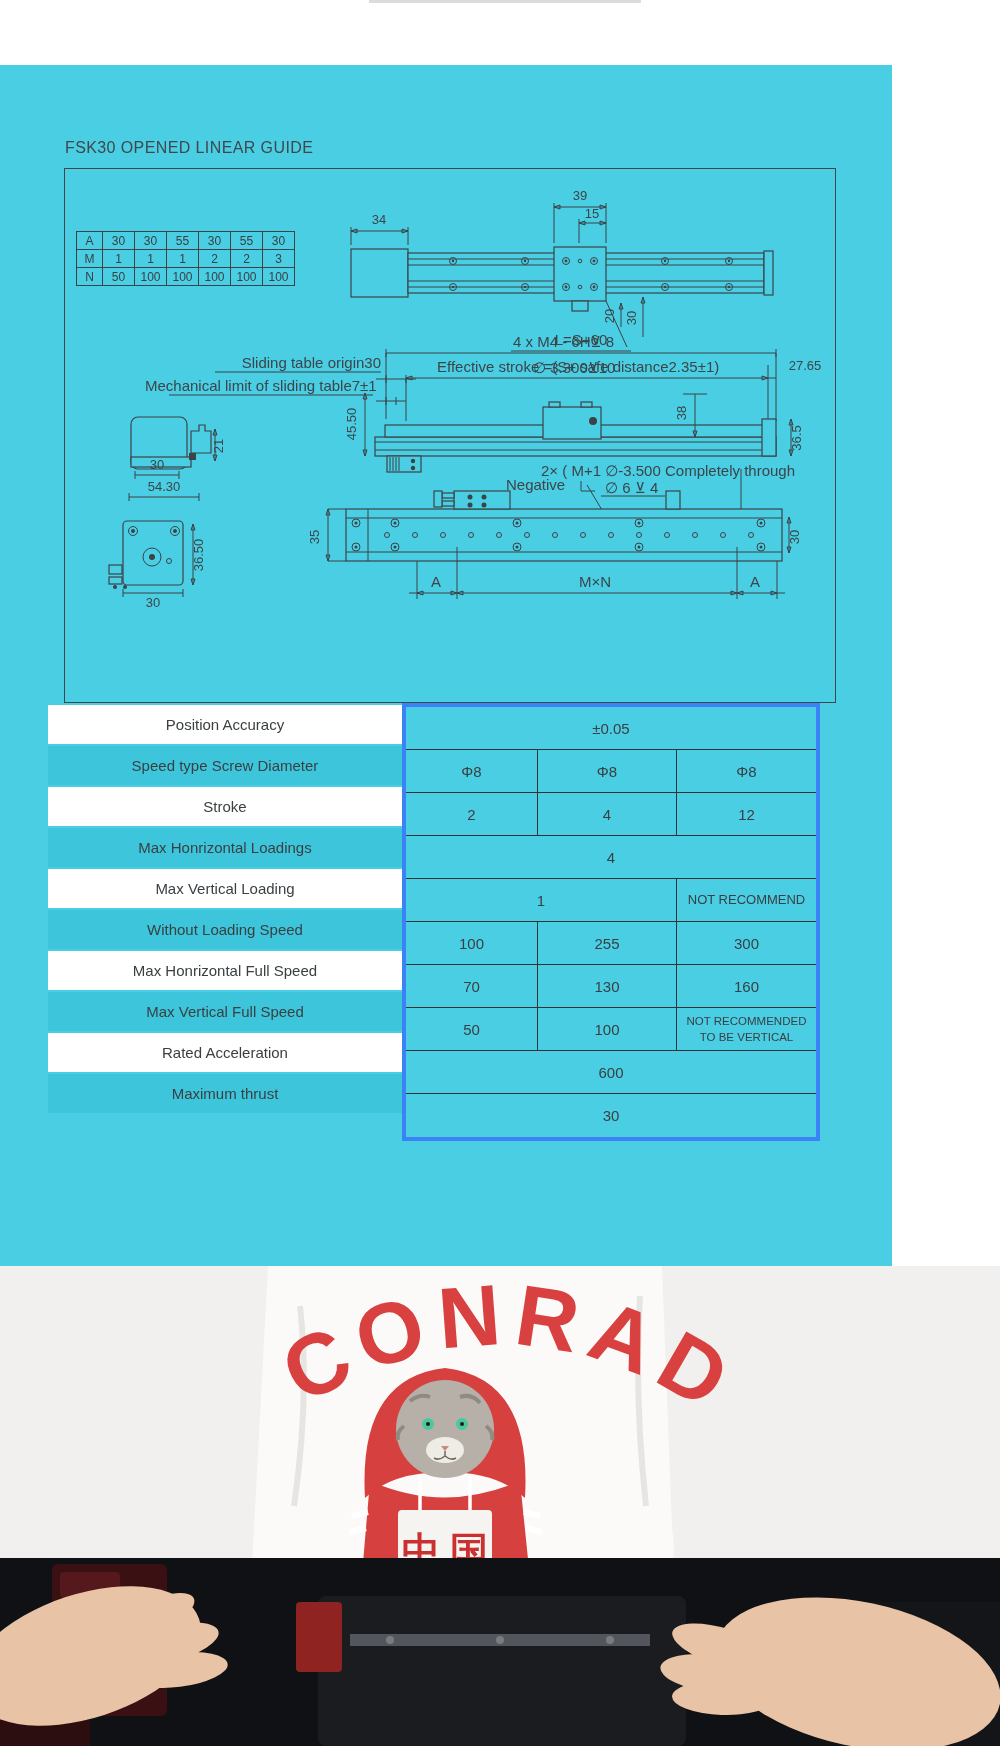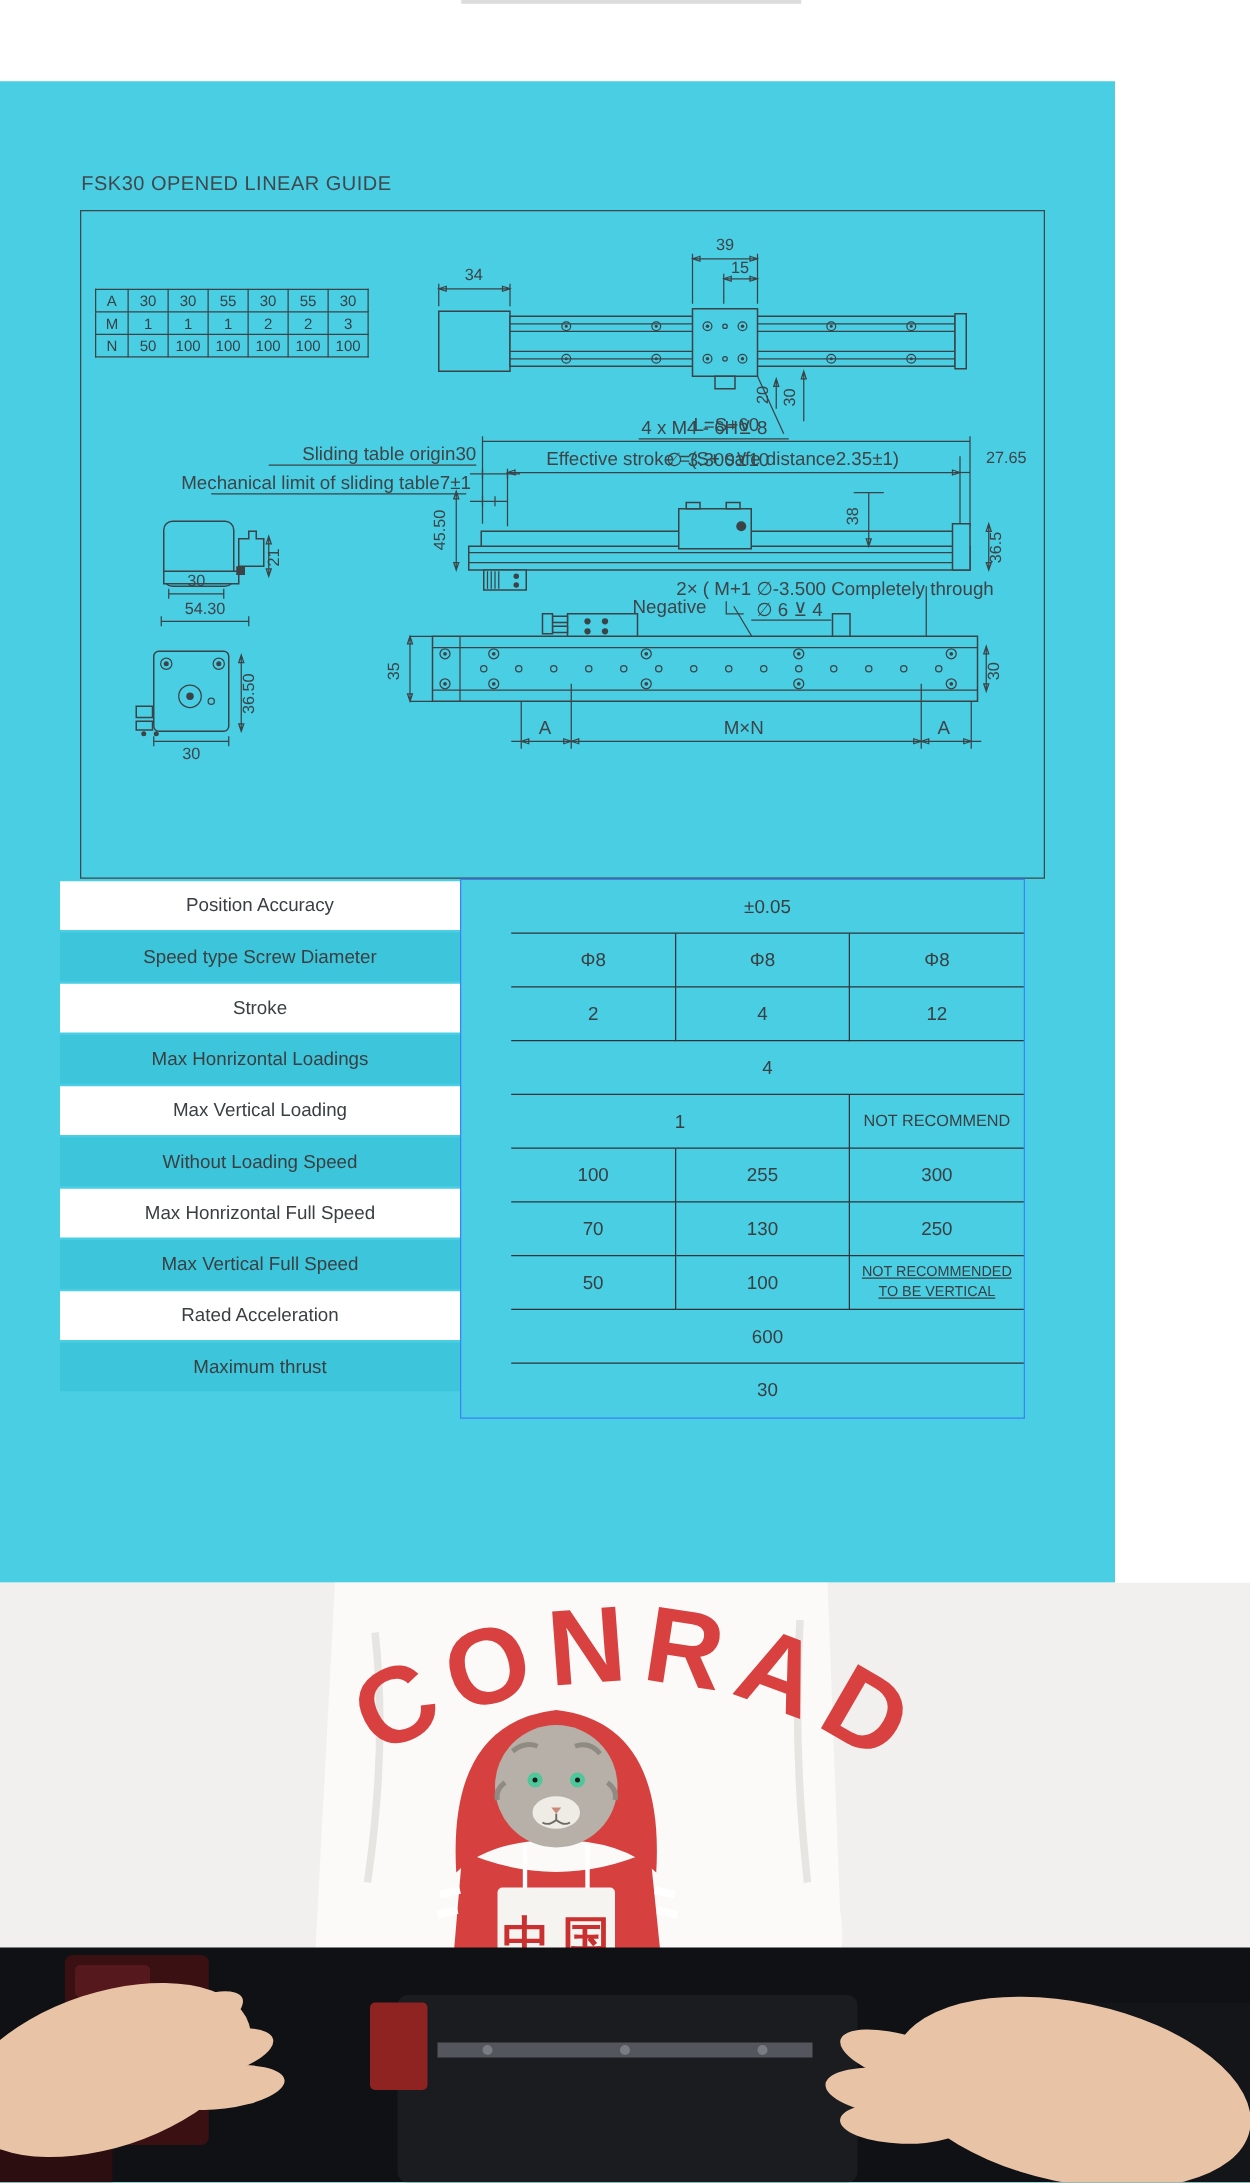--- a/index.html
+++ b/index.html
@@ -16,22 +16,22 @@
   .mini-table td{border:1px solid #3c4347;width:31px;height:17px;text-align:center;
                  font-size:12px;color:#394045;padding:0;}
   .mini-table td.mt-label{width:25px;}
   
   .spec-table{position:absolute;left:48px;top:638px;width:772px;display:flex;}
   .spec-labels{width:360px;}
   .chip{height:39px;margin:2px 0;display:flex;align-items:center;justify-content:center;
         font-size:15px;color:#3a3f42;}
   .chip-white{background:#ffffff;}
   .chip-cyan{background:#3dc6db;}
-  .spec-values{width:410px;border:1px solid #3b82f6;display:grid;
-               grid-template-columns:132px 139px 139px;grid-auto-rows:43px;padding-left:40px;}
+  .spec-values{width:410px;border:4px solid #3b82f6;display:grid;
+               grid-template-columns:132px 139px 139px;grid-auto-rows:43px;}
   .vcell{display:flex;align-items:center;justify-content:center;font-size:15px;color:#3a3f42;
          border-right:1px solid #2e3338;border-bottom:1px solid #2e3338;box-sizing:border-box;
          text-align:center;}
   .vcell.sm{font-size:13px;line-height:1.35;padding:0 6px;}
   .vcell.xs{font-size:11.5px;line-height:1.4;padding:0 2px;}
   
   .dl{fill:none;stroke:#3c4347;stroke-width:1;}
   .sh{fill:#49cee3;stroke:#3c4347;stroke-width:1.2;}
   .dk{fill:#3c4347;stroke:none;}
   .dt{fill:#3d4549;font-size:13px;font-family:"Liberation Sans",sans-serif;}
@@ -292,24 +292,24 @@
         <div class="vcell" style="grid-area: 3 / 2 / auto / span 1;">4</div>
         <div class="vcell" style="grid-area: 3 / 3 / auto / span 1; border-right: none;">12</div>
         <div class="vcell" style="grid-area: 4 / 1 / auto / span 3; border-right: none;">4</div>
         <div class="vcell" style="grid-area: 5 / 1 / auto / span 2;">1</div>
         <div class="vcell sm" style="grid-area: 5 / 3 / auto / span 1; border-right: none;">NOT RECOMMEND</div>
         <div class="vcell" style="grid-area: 6 / 1 / auto / span 1;">100</div>
         <div class="vcell" style="grid-area: 6 / 2 / auto / span 1;">255</div>
         <div class="vcell" style="grid-area: 6 / 3 / auto / span 1; border-right: none;">300</div>
         <div class="vcell" style="grid-area: 7 / 1 / auto / span 1;">70</div>
         <div class="vcell" style="grid-area: 7 / 2 / auto / span 1;">130</div>
-        <div class="vcell" style="grid-area: 7 / 3 / auto / span 1; border-right: none;">250</div>
+        <div class="vcell" style="grid-area: 7 / 3 / auto / span 1; border-right: none;">160</div>
         <div class="vcell" style="grid-area: 8 / 1 / auto / span 1;">50</div>
         <div class="vcell" style="grid-area: 8 / 2 / auto / span 1;">100</div>
-        <div class="vcell xs" style="grid-area: 8 / 3 / auto / span 1; border-right: none; text-decoration: underline;">NOT RECOMMENDED TO BE VERTICAL</div>
+        <div class="vcell xs" style="grid-area: 8 / 3 / auto / span 1; border-right: none;">NOT RECOMMENDED TO BE VERTICAL</div>
         <div class="vcell" style="grid-area: 9 / 1 / auto / span 3; border-right: none;">600</div>
         <div class="vcell" style="grid-area: 10 / 1 / auto / span 3; border-right: none; border-bottom: none;">30</div>
       </div>
   </div>
 </div>
 
 <div class="photo">
   <svg width="1000" height="480" viewBox="0 0 1000 480">
     <rect x="0" y="0" width="1000" height="480" fill="#f1f0ee"></rect>
 

